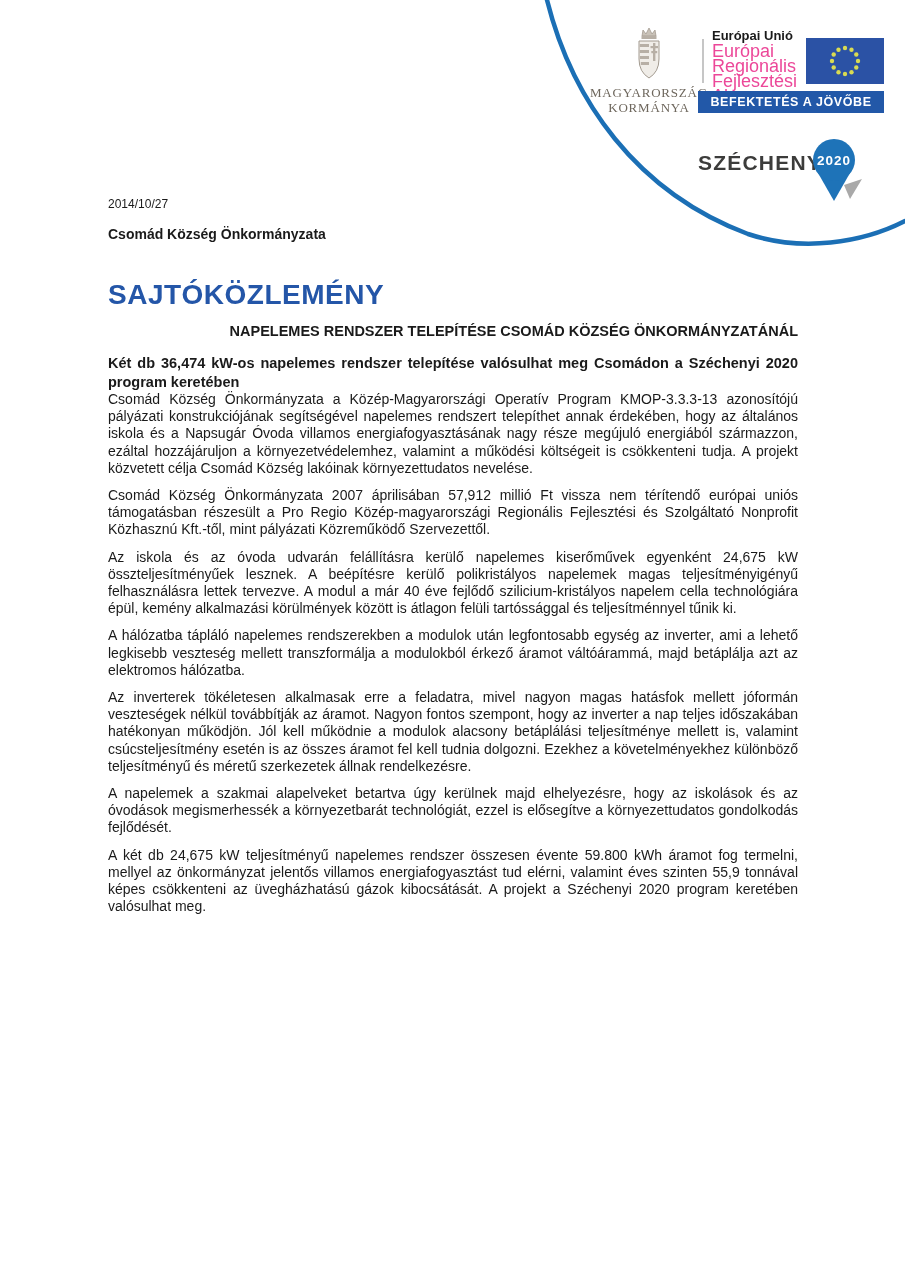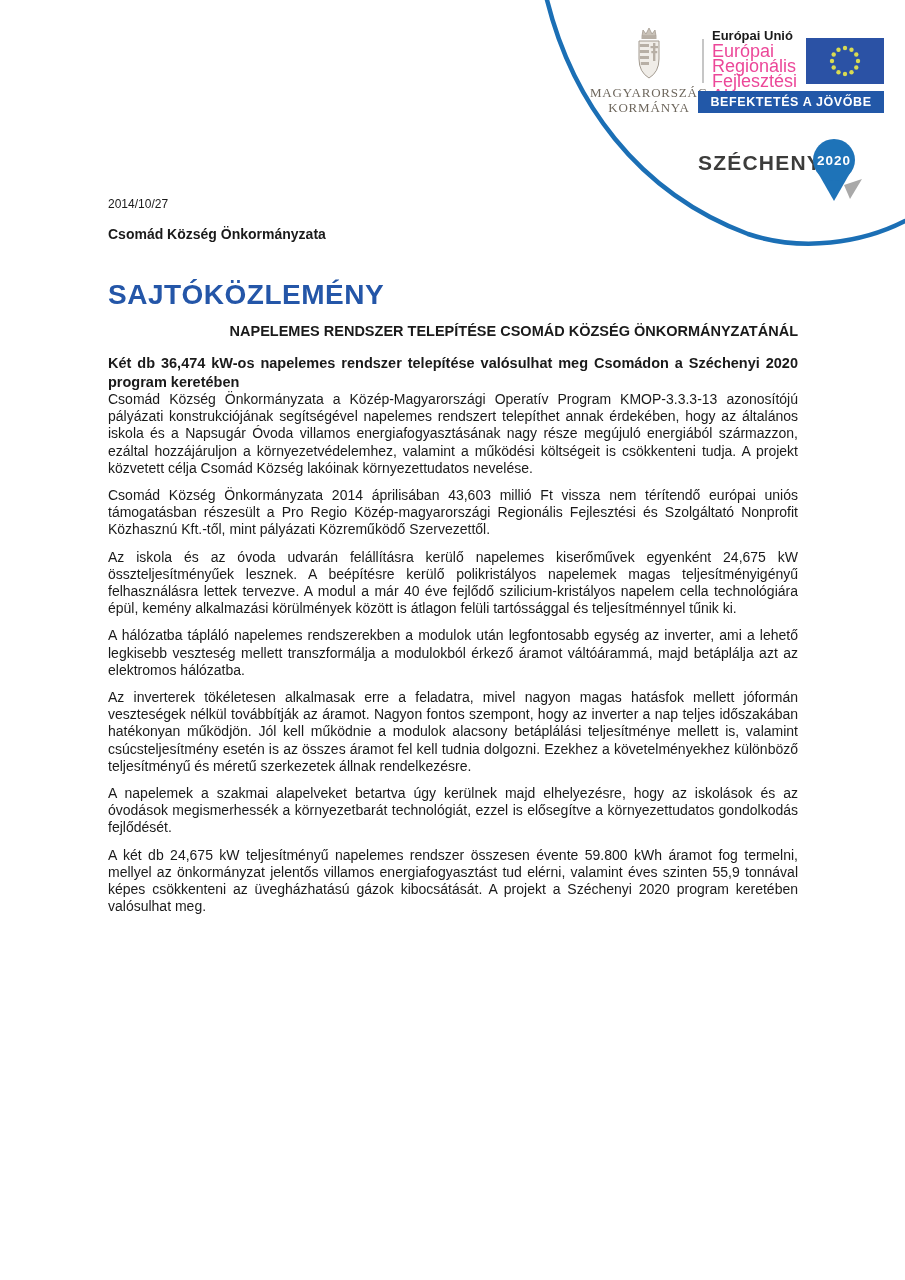--- a/index.html
+++ b/index.html
@@ -142,21 +142,21 @@
   </svg>
 
   <div class="doc">
     <div class="doc-date">2014/10/27</div>
     <div class="doc-author">Csomád Község Önkormányzata</div>
     <div class="doc-title">SAJTÓKÖZLEMÉNY</div>
     <div class="doc-h1">NAPELEMES RENDSZER TELEPÍTÉSE CSOMÁD KÖZSÉG ÖNKORMÁNYZATÁNÁL</div>
     <div class="doc-h2">Két db 36,474 kW-os napelemes rendszer telepítése valósulhat meg Csomádon a Széchenyi 2020 program keretében</div>
     <div class="doc-paragraphs">
       <p>Csomád Község Önkormányzata a Közép-Magyarországi Operatív Program KMOP-3.3.3-13 azonosítójú pályázati konstrukciójának segítségével napelemes rendszert telepíthet annak érdekében, hogy az általános iskola és a Napsugár Óvoda villamos energiafogyasztásának nagy része megújuló energiából származzon, ezáltal hozzájáruljon a környezetvédelemhez, valamint a működési költségeit is csökkenteni tudja. A projekt közvetett célja Csomád Község lakóinak környezettudatos nevelése.</p>
-      <p>Csomád Község Önkormányzata 2014 áprilisában 43,603 millió Ft vissza nem térítendő európai uniós támogatásban részesült a Pro Regio Közép-magyarországi Regionális Fejlesztési és Szolgáltató Nonprofit Közhasznú Kft.-től, mint pályázati Közreműködő Szervezettől.</p>
+      <p>Csomád Község Önkormányzata 2007 áprilisában 57,912 millió Ft vissza nem térítendő európai uniós támogatásban részesült a Pro Regio Közép-magyarországi Regionális Fejlesztési és Szolgáltató Nonprofit Közhasznú Kft.-től, mint pályázati Közreműködő Szervezettől.</p>
       <p>Az iskola és az óvoda udvarán felállításra kerülő napelemes kiserőművek egyenként 24,675 kW összteljesítményűek lesznek. A beépítésre kerülő polikristályos napelemek magas teljesítményigényű felhasználásra lettek tervezve. A modul a már 40 éve fejlődő szilicium-kristályos napelem cella technológiára épül, kemény alkalmazási körülmények között is átlagon felüli tartóssággal és teljesítménnyel tűnik ki.</p>
       <p>A hálózatba tápláló napelemes rendszerekben a modulok után legfontosabb egység az inverter, ami a lehető legkisebb veszteség mellett transzformálja a modulokból érkező áramot váltóárammá, majd betáplálja azt az elektromos hálózatba.</p>
       <p>Az inverterek tökéletesen alkalmasak erre a feladatra, mivel nagyon magas hatásfok mellett jóformán veszteségek nélkül továbbítják az áramot. Nagyon fontos szempont, hogy az inverter a nap teljes időszakában hatékonyan működjön. Jól kell működnie a modulok alacsony betáplálási teljesítménye mellett is, valamint csúcsteljesítmény esetén is az összes áramot fel kell tudnia dolgozni. Ezekhez a követelményekhez különböző teljesítményű és méretű szerkezetek állnak rendelkezésre.</p>
       <p>A napelemek a szakmai alapelveket betartva úgy kerülnek majd elhelyezésre, hogy az iskolások és az óvodások megismerhessék a környezetbarát technológiát, ezzel is elősegítve a környezettudatos gondolkodás fejlődését.</p>
       <p>A két db 24,675 kW teljesítményű napelemes rendszer összesen évente 59.800 kWh áramot fog termelni, mellyel az önkormányzat jelentős villamos energiafogyasztást tud elérni, valamint éves szinten 55,9 tonnával képes csökkenteni az üvegházhatású gázok kibocsátását. A projekt a Széchenyi 2020 program keretében valósulhat meg.</p>
     </div>
   </div>
 
 </div>
 

